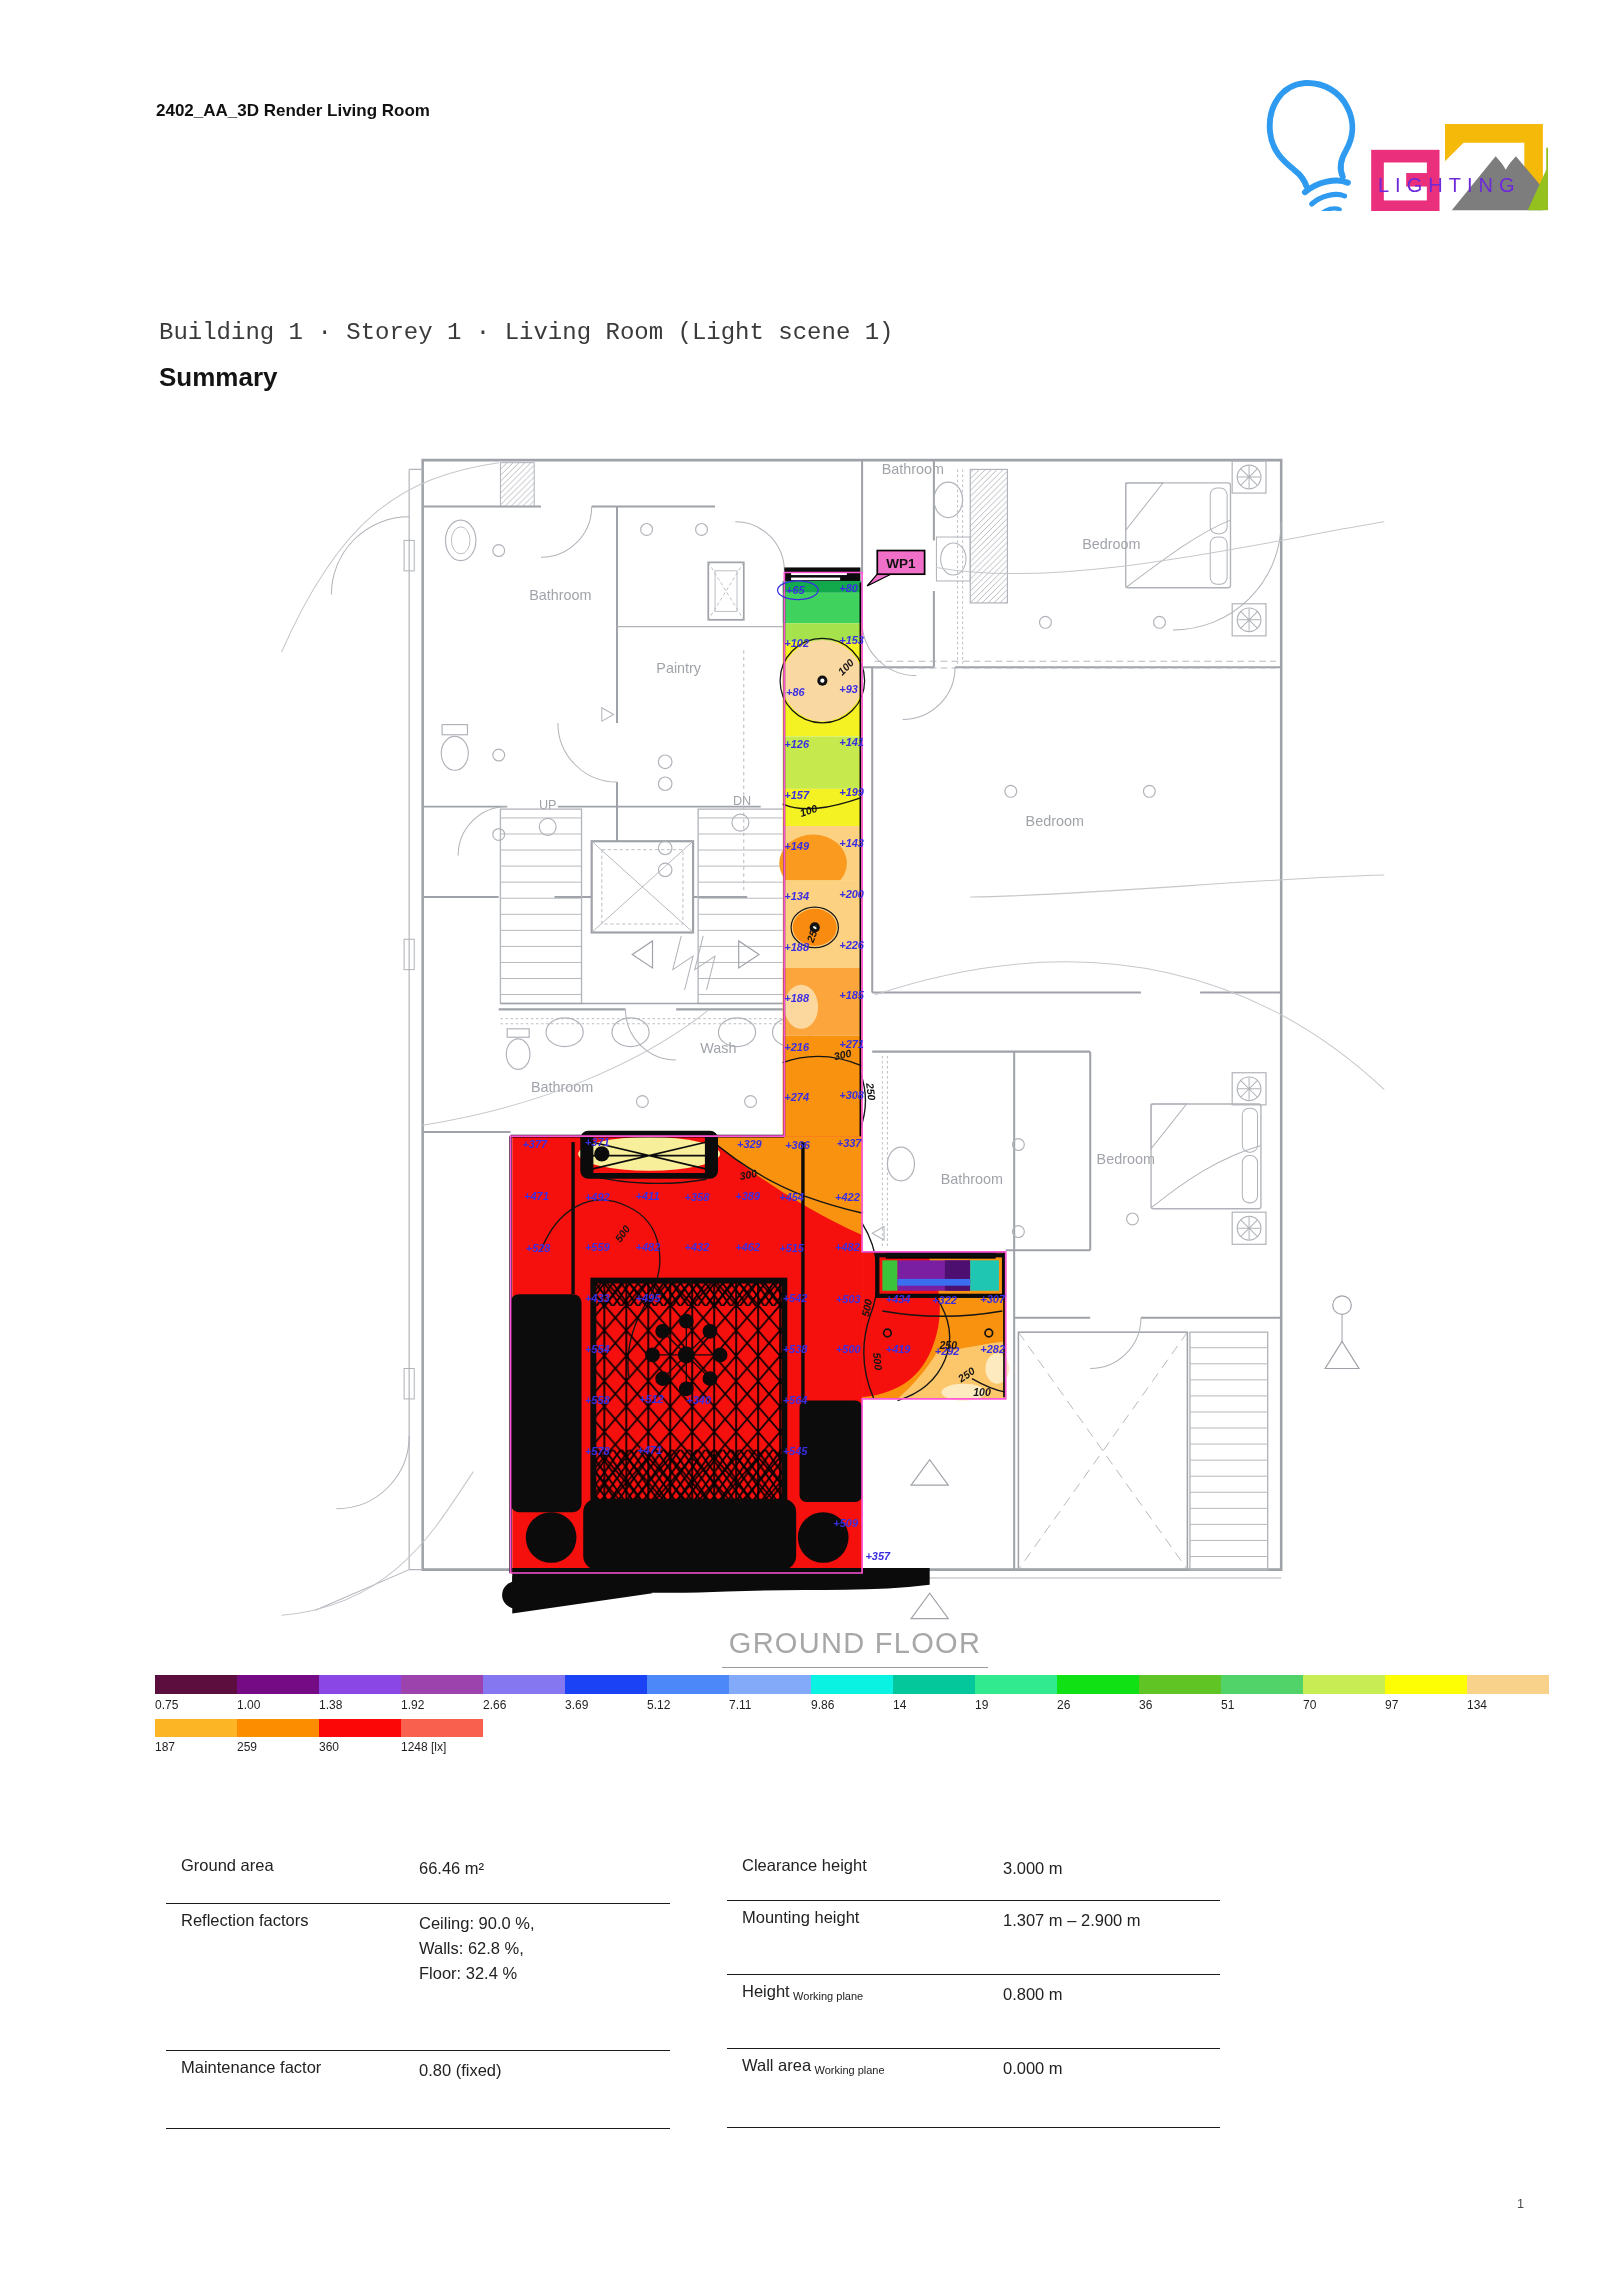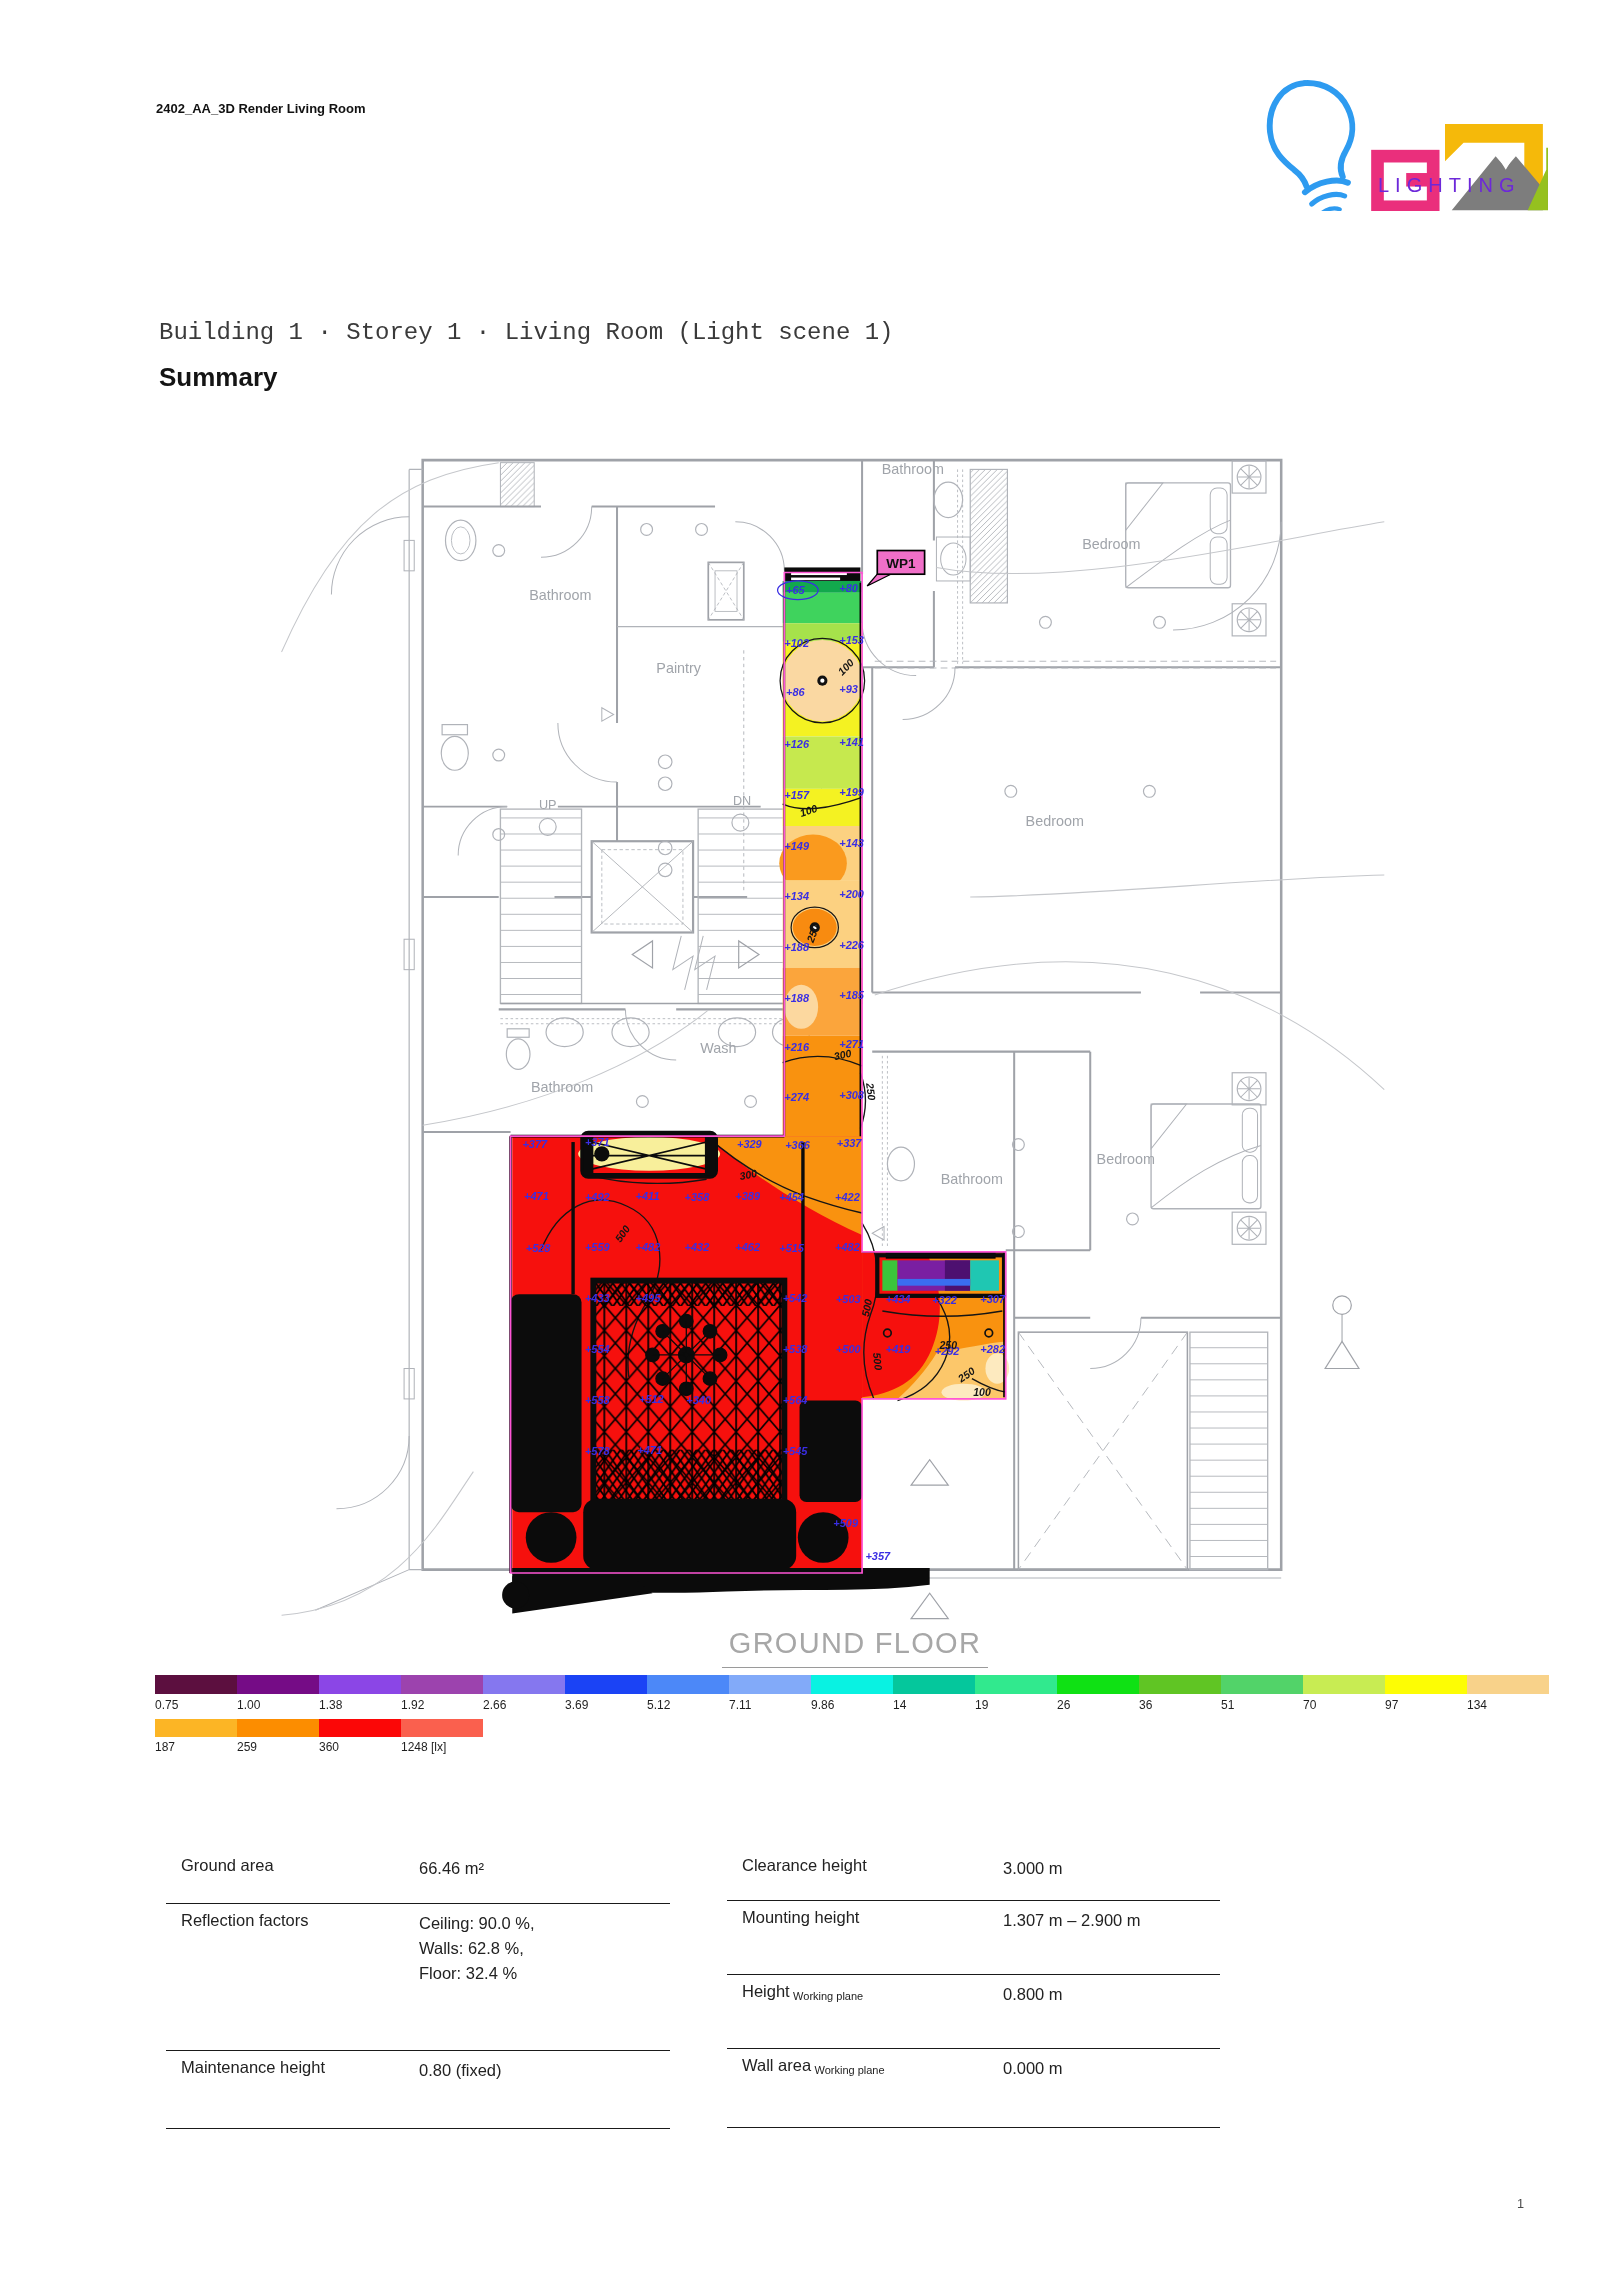--- a/index.html
+++ b/index.html
@@ -1,20 +1,20 @@
 <!DOCTYPE html>
 <html style="font-size:13.5px"><head>
 <meta charset="utf-8">
 <style>
   html,body{margin:0;padding:0;background:#ffffff;}
   .page{position:relative;width:1622px;height:2295px;background:#fff;overflow:hidden;
         font-family:"Liberation Sans", sans-serif;color:#222;}
   .abs{position:absolute;}
   
-  .doc-title{left:156px;top:101px;font-size:13px;font-weight:700;color:#111;}
+  .doc-title{left:156px;top:101px;font-size:17px;font-weight:700;color:#111;}
   .logo-wrap{left:1261px;top:76px;width:287px;height:135px;}
   .logo-brand{position:absolute;left:117px;top:98px;font-size:20px;letter-spacing:6px;
               color:#6d28d9;font-weight:400;}
   
   .breadcrumb{left:159px;top:319px;font-size:24px;font-weight:400;color:#3a3a3a;font-family:Liberation Mono, monospace;}
   .heading{left:159px;top:362px;font-size:26px;font-weight:700;color:#141414;}
   
   .plan-box{left:279px;top:439px;width:1107px;height:1183px;}
   .plan-caption{left:855px;top:1627px;transform:translateX(-50%);font-size:29px;
     letter-spacing:1.3px;color:#a7a7a7;border-bottom:1.7px solid #9a9a9a;padding:0 6.8px 6.8px 6.8px;}
@@ -561,21 +561,21 @@
     </div>
     <div class="trow" style="height:147px">
       <div class="lbl">Reflection factors</div>
       <div class="val">
         <div>Ceiling: 90.0 %,</div>
         <div>Walls: 62.8 %,</div>
         <div>Floor: 32.4 %</div>
       </div>
     </div>
     <div class="trow" style="height:78px">
-      <div class="lbl">Maintenance height</div>
+      <div class="lbl">Maintenance factor</div>
       <div class="val">0.80 (fixed)</div>
     </div>
   </div>
 
   <div class="tbl tbl-right">
     <div class="trow" style="height:52px">
       <div class="lbl">Clearance height</div>
       <div class="val">3.000 m</div>
     </div>
     <div class="trow" style="height:74px">

